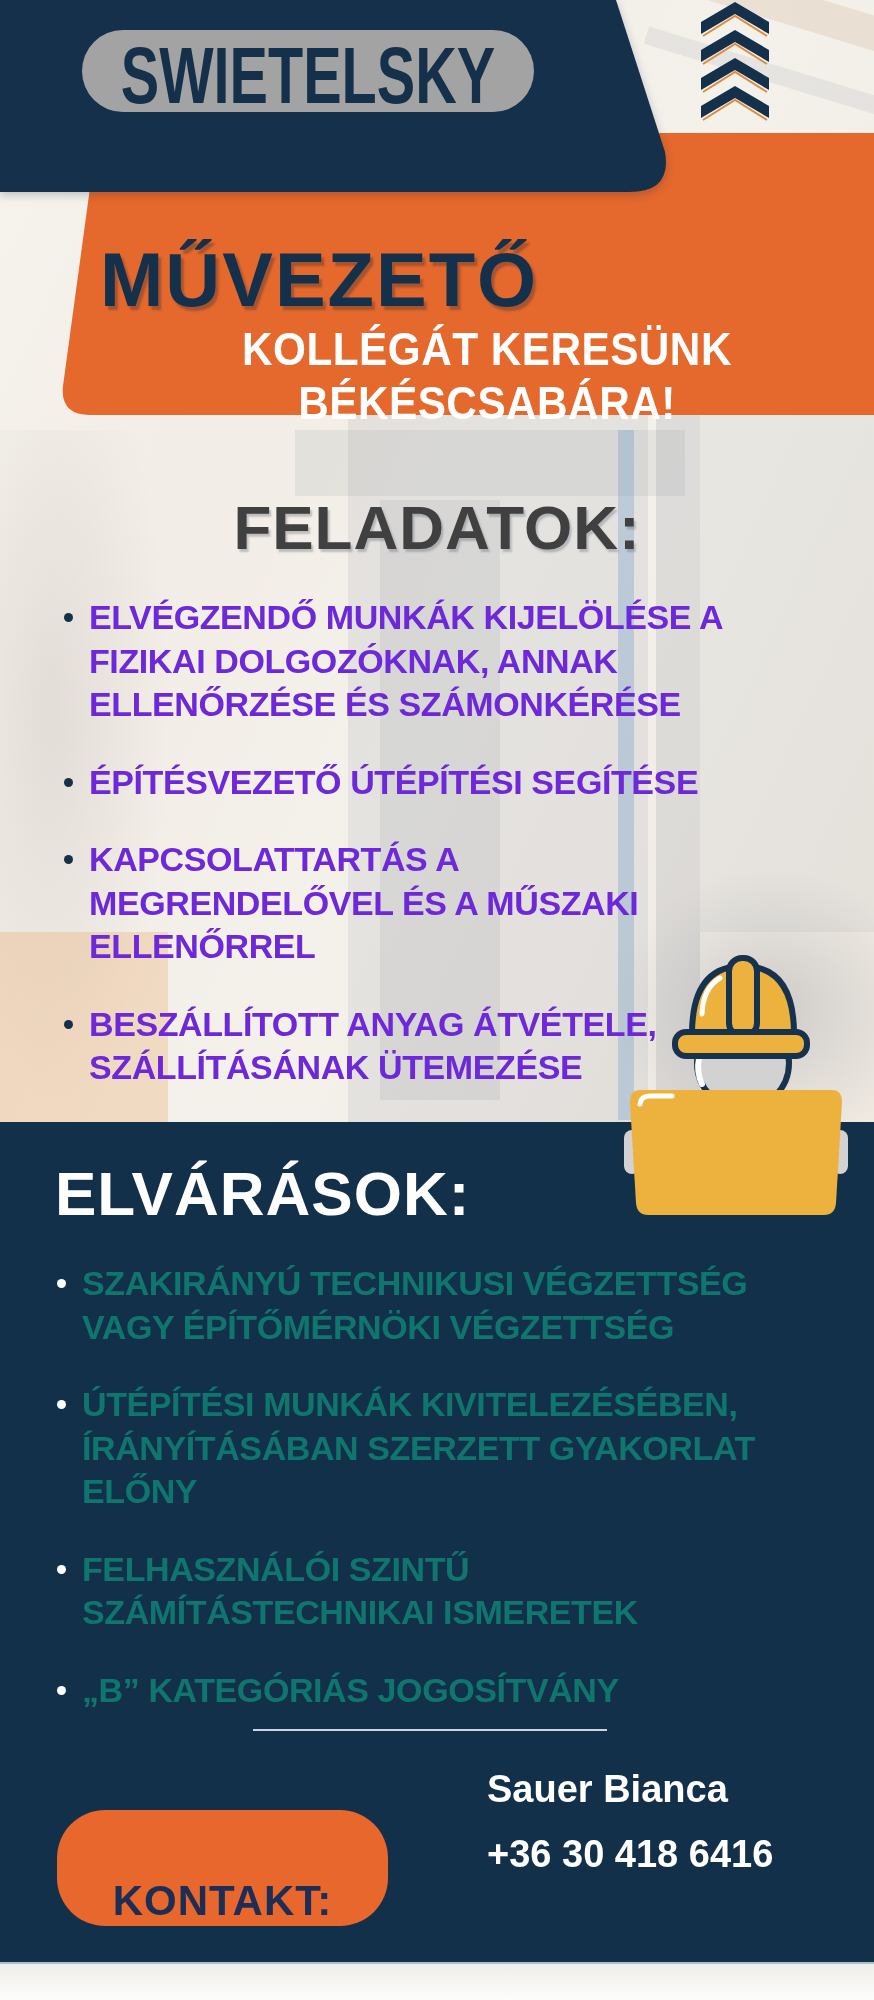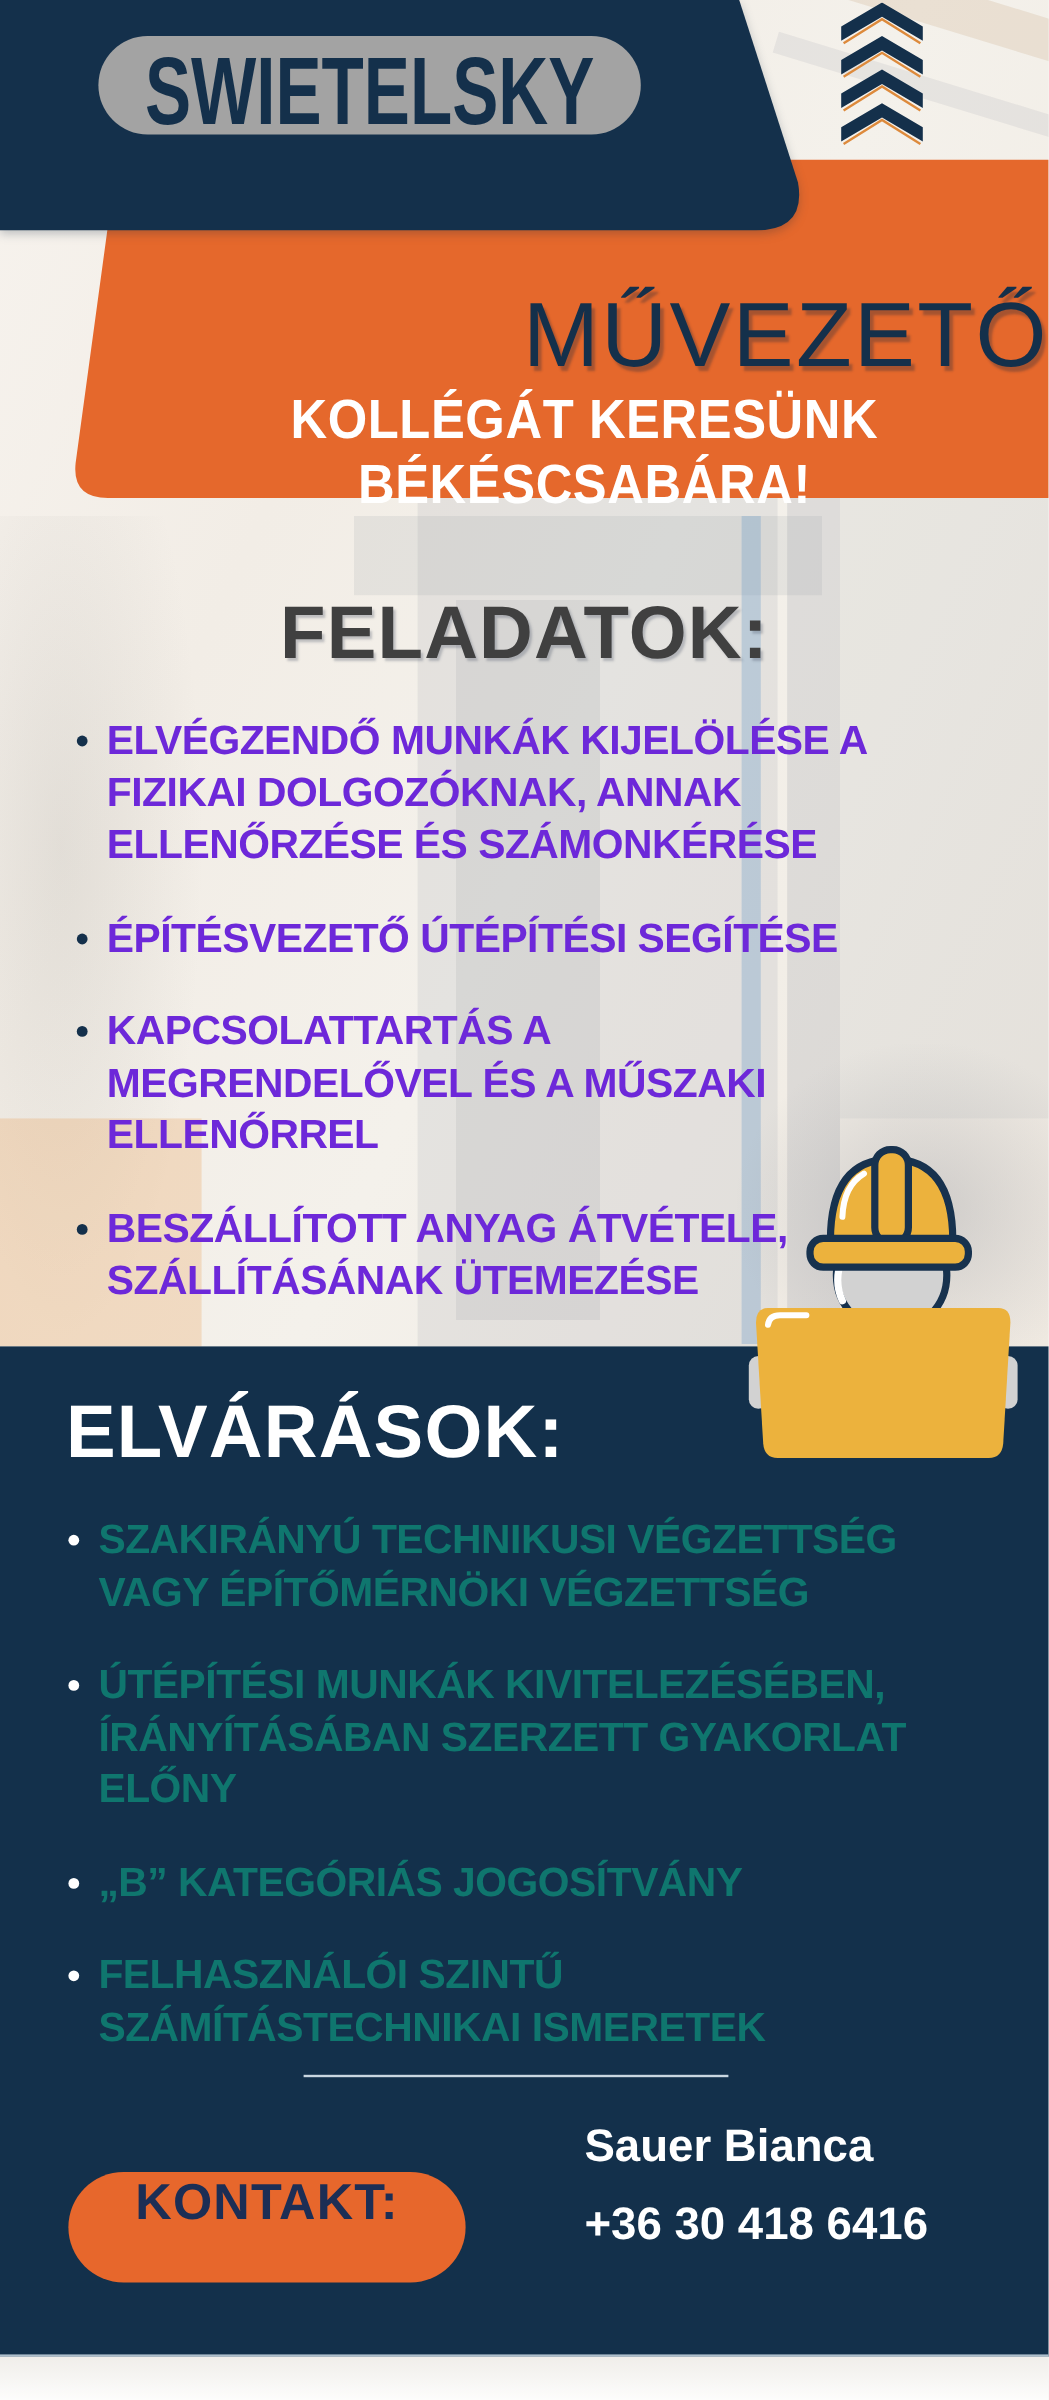--- a/index.html
+++ b/index.html
@@ -26,22 +26,22 @@
   .ph-grayblob { left:614px; top:870px; width:260px; height:252px;
     background:radial-gradient(ellipse at 60% 55%, rgba(150,152,158,0.38), rgba(150,152,158,0) 72%); }
   .ph-diag { left:610px; top:-14px; width:330px; height:34px; transform:rotate(17deg);
     background:rgba(186,148,108,0.18); }
   .ph-diag2 { left:640px; top:70px; width:300px; height:18px; transform:rotate(17deg);
     background:rgba(150,150,160,0.14); }
 
   
   .banner-svg { position:absolute; left:0; top:133px; width:874px; height:282px; }
   .banner-title {
-    position:absolute; left:100px; top:236px; width:774px; text-align:right;
-    font-size:76px; font-weight:400; letter-spacing:2px; color:#14304b;
+    position:absolute; left:100px; top:236px; width:774px; text-align:left;
+    font-size:76px; font-weight:700; letter-spacing:2px; color:#14304b;
     text-shadow:3px 4px 2px rgba(20,35,60,0.30);
   }
   .banner-subtitle {
     position:absolute; left:100px; top:322px; width:774px; text-align:center;
     font-size:46px; font-weight:800; color:#ffffff; letter-spacing:0.5px;
     transform:scaleX(0.92);
   }
 
   
   .header-svg { position:absolute; left:0; top:0; width:700px; height:192px;
@@ -82,23 +82,23 @@
   .req-heading {
     position:absolute; left:55px; top:1158px;
     font-size:62px; font-weight:900; letter-spacing:1px; color:#ffffff;
   }
   .req-list { left:55px; top:1262px; width:730px; }
   .req-list .bullet-dot { background:#ffffff; }
   .req-list .li-text { color:#0f766e; }
   .divider { position:absolute; left:253px; top:1729px; width:354px; height:2px; background:#c9d6e0; }
 
   .kontakt-btn {
-    position:absolute; left:57px; top:1810px; width:331px; height:92px;
+    position:absolute; left:57px; top:1810px; width:331px; height:116px;
     background:#e7672c; border:none; border-radius:48px; cursor:pointer;
-    display:flex; align-items:flex-start; justify-content:center;
+    display:flex; align-items:flex-end; justify-content:center;
     font-family:"Liberation Sans", sans-serif;
     font-size:42px; font-weight:900; letter-spacing:1px; color:#1c2e55;
   }
   .contact-block { position:absolute; left:487px; top:1768px; width:380px; }
   .contact-line { font-size:38px; font-weight:800; color:#ffffff; margin-bottom:22px; white-space:nowrap; }
 
   
   .bottom-strip {
     position:absolute; left:0; top:1964px; width:874px; height:36px;
     background:linear-gradient(#f0eeea,#fdfdfc);
@@ -195,25 +195,25 @@
     <li>
       <span class="bullet-dot"></span>
       <span class="li-text">SZAKIRÁNYÚ TECHNIKUSI VÉGZETTSÉG VAGY ÉPÍTŐMÉRNÖKI VÉGZETTSÉG</span>
     </li>
     <li>
       <span class="bullet-dot"></span>
       <span class="li-text">ÚTÉPÍTÉSI MUNKÁK KIVITELEZÉSÉBEN, ÍRÁNYÍTÁSÁBAN SZERZETT GYAKORLAT ELŐNY</span>
     </li>
     <li>
       <span class="bullet-dot"></span>
+      <span class="li-text">FELHASZNÁLÓI SZINTŰ SZÁMÍTÁSTECHNIKAI ISMERETEK</span>
+    </li>
+    <li>
+      <span class="bullet-dot"></span>
       <span class="li-text">„B” KATEGÓRIÁS JOGOSÍTVÁNY</span>
-    </li>
-    <li>
-      <span class="bullet-dot"></span>
-      <span class="li-text">FELHASZNÁLÓI SZINTŰ SZÁMÍTÁSTECHNIKAI ISMERETEK</span>
     </li>
   </ul>
 
   <div class="divider"></div>
 
   <button class="kontakt-btn">
     <span>KONTAKT:</span>
   </button>
 
   <div class="contact-block">

